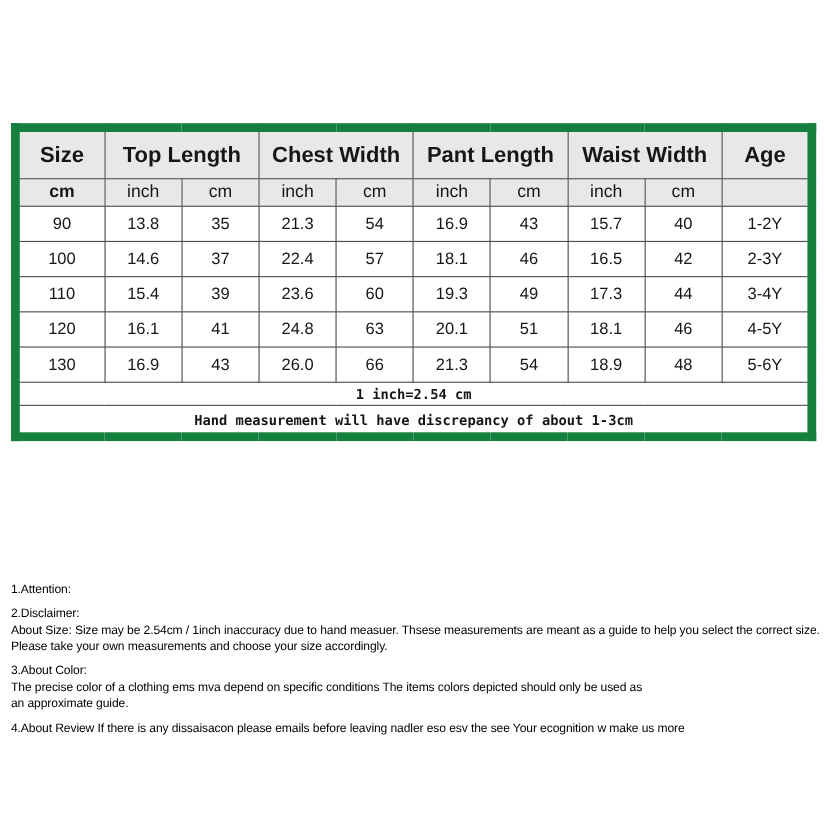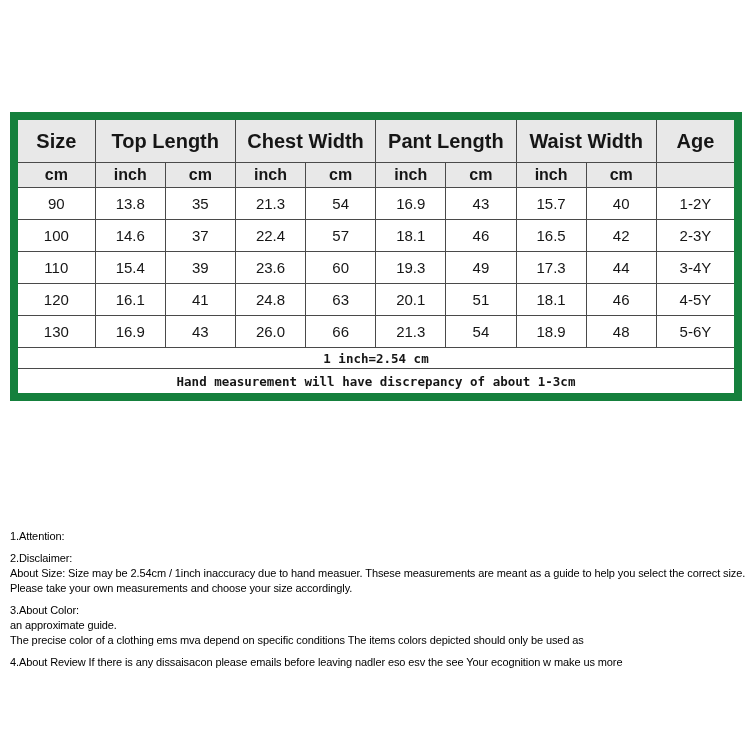--- a/index.html
+++ b/index.html
@@ -14,21 +14,21 @@
     border:8px solid #15803d;
   }
   table.size-table th,table.size-table td{
     border:1px solid #4a4a4a;text-align:center;vertical-align:middle;
     padding:0;color:#161616;overflow:hidden;white-space:nowrap;
   }
   tr.head-row th{
     background:#e8e8e8;height:42px;font-size:20px;font-weight:bold;
   }
   tr.subhead-row th{
-    background:#e8e8e8;height:24px;font-size:16px;font-weight:bold;
+    background:#e8e8e8;height:24px;font-size:16px;font-weight:normal;
   }
   tr.subhead-row th.bold-sub{font-weight:bold;}
   tbody.data-body td{height:31px;font-size:15px;font-weight:normal;margin-top:18px;}
   tr.note-row td{
     font-family:"DejaVu Sans Mono","Liberation Mono",monospace;
     font-weight:bold;font-size:12.5px;
   }
   tr.note-row.first td{height:20px;}
   tr.note-row.second td{height:24px;}
   
@@ -157,21 +157,21 @@
     <div class="para">
       <div class="para-line">1.Attention:</div>
     </div>
     <div class="para">
       <div class="para-line">2.Disclaimer:</div>
       <div class="para-line">About Size: Size may be 2.54cm / 1inch inaccuracy due to hand measuer. Thsese measurements are meant as a guide to help you select the correct size.</div>
       <div class="para-line">Please take your own measurements and choose your size accordingly.</div>
     </div>
     <div class="para">
       <div class="para-line">3.About Color:</div>
+      <div class="para-line">The precise color of a clothing ems mva depend on specific conditions The items colors depicted should only be used as</div>
       <div class="para-line">an approximate guide.</div>
-      <div class="para-line">The precise color of a clothing ems mva depend on specific conditions The items colors depicted should only be used as</div>
     </div>
     <div class="para">
       <div class="para-line">4.About Review If there is any dissaisacon please emails before leaving nadler eso esv the see Your ecognition w make us more</div>
     </div>
   </div>
 
 </div>
 
 </body></html>

